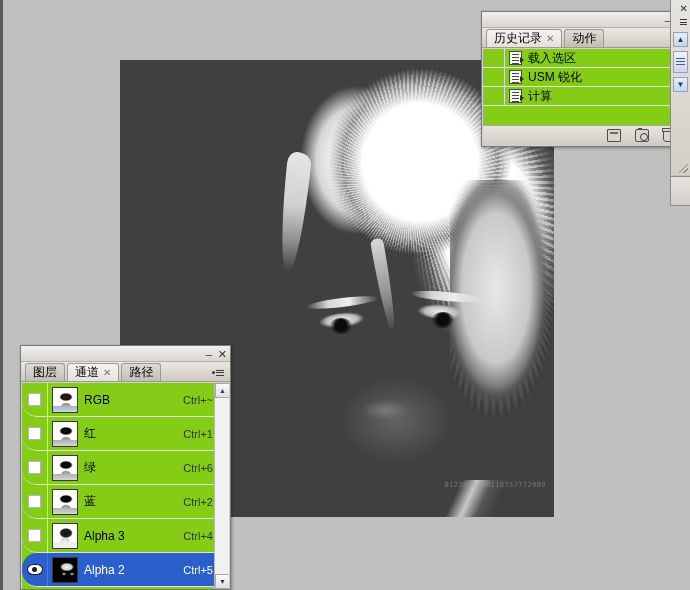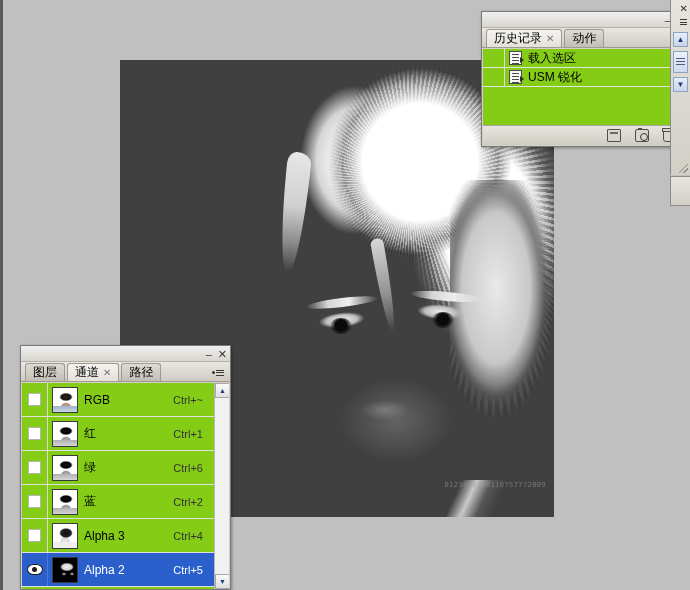--- a/index.html
+++ b/index.html
@@ -298,20 +298,21 @@
 
   
   #channels-panel { left: 17px; top: 345px; width: 211px; height: 245px; }
   #channels-list { position: absolute; left: 1px; top: 37px; right: 1px; bottom: 0; }
   .crow {
     display: flex; align-items: center;
     height: 34px;
     border-bottom: 1px solid #e0e0e0;
     font-size: 12px;
     position: relative;
+    border-radius: 15px;
   }
   .crow .eye-cell {
     width: 26px; height: 100%;
     border-right: 1px solid #d8d8d8;
     display: flex; align-items: center; justify-content: center;
     flex: none;
   }
   .eye-box {
     width: 13px; height: 13px;
     border: 1px solid #b4b4b4;
@@ -361,21 +362,21 @@
   .thumb.alpha2 .face {
     background:
       radial-gradient(ellipse 8px 5px at 10px 6px, #f4f4f4 0%, #cfcfcf 62%, rgba(0,0,0,0) 86%),
       radial-gradient(ellipse 3px 2px at 7px 13px, #cfcfcf 0%, rgba(0,0,0,0) 90%),
       radial-gradient(ellipse 3px 2px at 15px 13px, #cfcfcf 0%, rgba(0,0,0,0) 90%);
   }
   .thumb.alpha2 .body { background: transparent; }
   .crow .cname { flex: 1; white-space: nowrap; }
   .crow .cshort {
     font-size: 11px; color: #333;
-    margin-right: 26px; white-space: nowrap;
+    margin-right: 16px; white-space: nowrap;
   }
   .crow.selected { background: #2a5fcc; color: #fff; }
   .crow.selected .cshort { color: #fff; }
   .crow.selected .eye-cell { border-right-color: #4a78d4; }
 
   
   #right-dock {
     position: absolute; right: 0; top: 0; width: 20px; height: 175px;
     background: linear-gradient(to bottom, #e6e4de, #d2cfc7);
     border-left: 1px solid #8e8b84;
@@ -469,20 +470,25 @@
       <div class="hrow">
         <div class="gutter"></div>
         <div class="doc-icon"></div>
         <div class="hlabel">载入选区</div>
       </div>
       <div class="hrow">
         <div class="gutter"></div>
         <div class="doc-icon"></div>
         <div class="hlabel">USM 锐化</div>
       </div>
+      <div class="hrow">
+        <div class="gutter"></div>
+        <div class="doc-icon"></div>
+        <div class="hlabel">计算</div>
+      </div>
 
       <div class="vscroll">
         <div class="sb-arrow">▲</div>
         <div class="sb-thumb" style="top:46px;height:30px;"></div>
         <div class="sb-arrow bottom">▼</div>
       </div>
     </div>
 
     <div id="history-footer">
       <div class="foot-ico ico-newdoc"></div>

